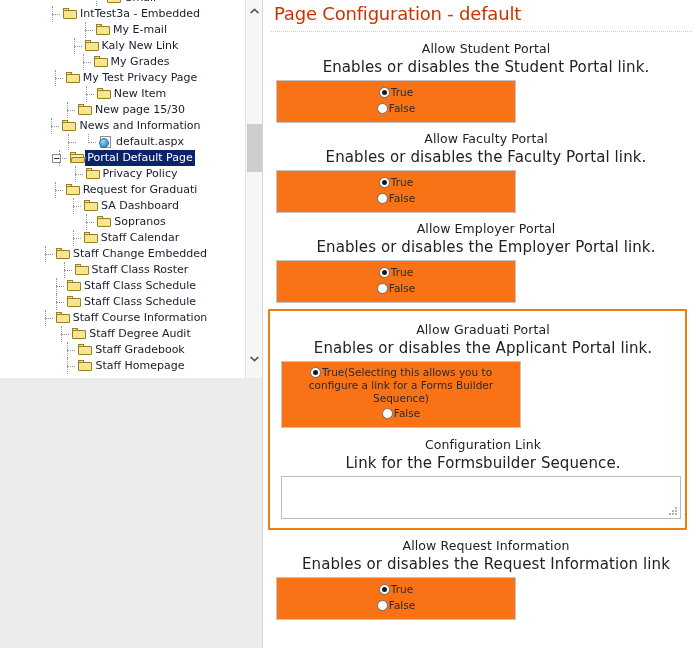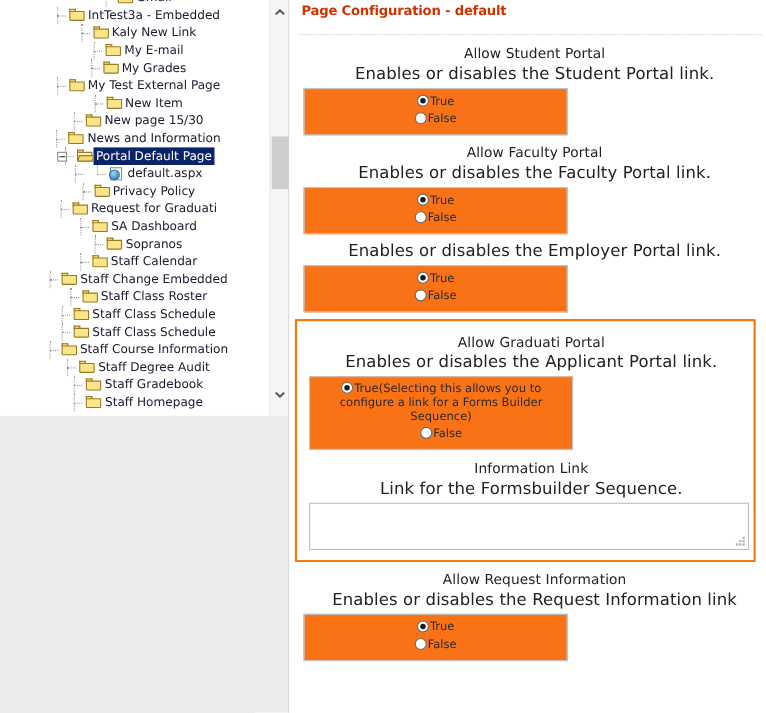--- a/index.html
+++ b/index.html
@@ -206,22 +206,22 @@
   .content {
     position: absolute;
     left: 263px; top: 0;
     width: 433px; height: 648px;
     background: #ffffff;
     overflow: hidden;
   }
   .page-title {
     position: absolute;
     left: 11px; top: 3px;
-    font-size: 12px;
-    font-weight: bold;
+    font-size: 18px;
+    font-weight: normal;
     color: #cc3300;
     letter-spacing: -0.2px;
     white-space: nowrap;
   }
   .title-rule {
     position: absolute;
     left: 8px; top: 31px;
     width: 421px; height: 0;
     border-top: 1px dotted #cccccc;
   }
@@ -316,29 +316,29 @@
 </head>
 <body>
 
 <div id="app">
 
   <div class="tree-panel">
     <div class="tree-scroll-area">
       <div class="tree-list" id="tree-list">
           <div class="tree-node"><span class="indent"></span><span class="folder-icon"><span class="f-body"></span></span><span class="node-label">Gmail</span></div>
           <div class="tree-node"><span class="indent"></span><span class="folder-icon"><span class="f-tab"></span><span class="f-body"></span></span><span class="node-label">IntTest3a - Embedded</span></div>
+          <div class="tree-node"><span class="indent"></span><span class="folder-icon"><span class="f-tab"></span><span class="f-body"></span></span><span class="node-label">My E-mail</span></div>
           <div class="tree-node"><span class="indent"></span><span class="folder-icon"><span class="f-tab"></span><span class="f-body"></span></span><span class="node-label">Kaly New Link</span></div>
-          <div class="tree-node"><span class="indent"></span><span class="folder-icon"><span class="f-tab"></span><span class="f-body"></span></span><span class="node-label">My E-mail</span></div>
           <div class="tree-node"><span class="indent"></span><span class="folder-icon"><span class="f-tab"></span><span class="f-body"></span></span><span class="node-label">My Grades</span></div>
-          <div class="tree-node"><span class="indent"></span><span class="folder-icon"><span class="f-tab"></span><span class="f-body"></span></span><span class="node-label">My Test External Page</span></div>
+          <div class="tree-node"><span class="indent"></span><span class="folder-icon"><span class="f-tab"></span><span class="f-body"></span></span><span class="node-label">My Test Privacy Page</span></div>
           <div class="tree-node"><span class="indent"></span><span class="folder-icon"><span class="f-tab"></span><span class="f-body"></span></span><span class="node-label">New Item</span></div>
           <div class="tree-node"><span class="indent"></span><span class="folder-icon"><span class="f-tab"></span><span class="f-body"></span></span><span class="node-label">New page 15/30</span></div>
           <div class="tree-node"><span class="indent"></span><span class="folder-icon"><span class="f-tab"></span><span class="f-body"></span></span><span class="node-label">News and Information</span></div>
+          <div class="tree-node lvl2"><span class="indent"></span><span class="indent2"></span><span class="page-icon"><span class="p-doc"></span><span class="p-globe"></span></span><span class="node-label">default.aspx</span></div>
           <div class="tree-node"><span class="indent"><span class="expander"></span></span><span class="folder-icon open"><span class="f-tab"></span><span class="f-body"></span></span><span class="node-label selected">Portal Default Page</span></div>
-          <div class="tree-node lvl2"><span class="indent"></span><span class="indent2"></span><span class="page-icon"><span class="p-doc"></span><span class="p-globe"></span></span><span class="node-label">default.aspx</span></div>
           <div class="tree-node"><span class="indent"></span><span class="folder-icon"><span class="f-tab"></span><span class="f-body"></span></span><span class="node-label">Privacy Policy</span></div>
           <div class="tree-node"><span class="indent"></span><span class="folder-icon"><span class="f-tab"></span><span class="f-body"></span></span><span class="node-label">Request for Graduati</span></div>
           <div class="tree-node"><span class="indent"></span><span class="folder-icon"><span class="f-tab"></span><span class="f-body"></span></span><span class="node-label">SA Dashboard</span></div>
           <div class="tree-node"><span class="indent"></span><span class="folder-icon"><span class="f-tab"></span><span class="f-body"></span></span><span class="node-label">Sopranos</span></div>
           <div class="tree-node"><span class="indent"></span><span class="folder-icon"><span class="f-tab"></span><span class="f-body"></span></span><span class="node-label">Staff Calendar</span></div>
           <div class="tree-node"><span class="indent"></span><span class="folder-icon"><span class="f-tab"></span><span class="f-body"></span></span><span class="node-label">Staff Change Embedded</span></div>
           <div class="tree-node"><span class="indent"></span><span class="folder-icon"><span class="f-tab"></span><span class="f-body"></span></span><span class="node-label">Staff Class Roster</span></div>
           <div class="tree-node"><span class="indent"></span><span class="folder-icon"><span class="f-tab"></span><span class="f-body"></span></span><span class="node-label">Staff Class Schedule</span></div>
           <div class="tree-node"><span class="indent"></span><span class="folder-icon"><span class="f-tab"></span><span class="f-body"></span></span><span class="node-label">Staff Class Schedule</span></div>
           <div class="tree-node"><span class="indent"></span><span class="folder-icon"><span class="f-tab"></span><span class="f-body"></span></span><span class="node-label">Staff Course Information</span></div>
@@ -378,35 +378,36 @@
         </div>
         <div class="section">
           <div class="field-label">Allow Faculty Portal</div>
           <div class="field-desc">Enables or disables the Faculty Portal link.</div>
           <div class="radio-box">
             <label class="radio-row"><span class="rdo checked"></span><span class="rlabel">True</span></label>
             <label class="radio-row"><span class="rdo"></span><span class="rlabel">False</span></label>
           </div>
         </div>
         <div class="section">
+          <div class="field-label">Allow Employer Portal</div>
           <div class="field-desc">Enables or disables the Employer Portal link.</div>
           <div class="radio-box">
             <label class="radio-row"><span class="rdo checked"></span><span class="rlabel">True</span></label>
             <label class="radio-row"><span class="rdo"></span><span class="rlabel">False</span></label>
           </div>
         </div>
         <div class="section highlight">
           <div class="field-label">Allow Graduati Portal</div>
           <div class="field-desc">Enables or disables the Applicant Portal link.</div>
           <div class="radio-box">
             <label class="radio-row multiline"><span class="rdo checked"></span><span class="rlabel">True(Selecting this allows you to configure a link for a Forms Builder Sequence)</span></label>
             <label class="radio-row"><span class="rdo"></span><span class="rlabel">False</span></label>
           </div>
           <div class="sp"></div>
-          <div class="field-label">Information Link</div>
+          <div class="field-label">Configuration Link</div>
           <div class="field-desc">Link for the Formsbuilder Sequence.</div>
           <div class="textarea-box">
             <div class="resize-grip">
               <i style="right:0;bottom:0"></i>
               <i style="right:3px;bottom:0"></i>
               <i style="right:6px;bottom:0"></i>
               <i style="right:0;bottom:3px"></i>
               <i style="right:3px;bottom:3px"></i>
               <i style="right:0;bottom:6px"></i>
             </div>

